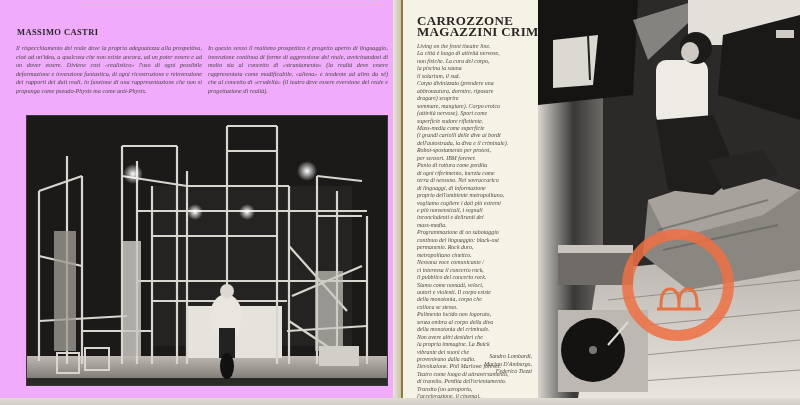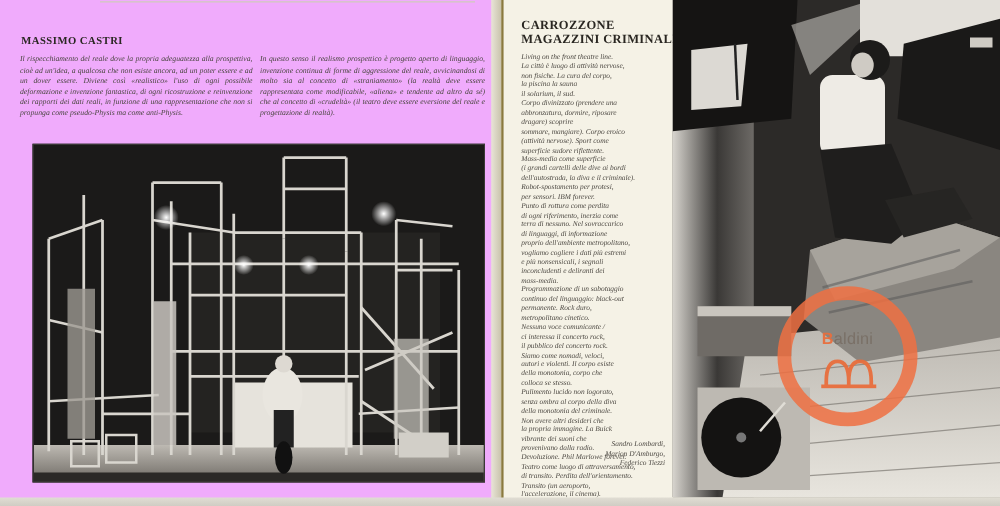--- a/index.html
+++ b/index.html
@@ -18,21 +18,21 @@
 
     .stage-photo { position: absolute; left: 26px; top: 115px; width: 362px; height: 271px; background: #1a1918; border: 1px solid #3a3836; overflow: hidden; }
     .stage-photo svg { position: absolute; left: 0; top: 0; }
 
     
     .gutter-shadow { position: absolute; left: 393px; top: 0; width: 8px; height: 405px; background: linear-gradient(to right, #e8e4d6, #c9c3ad); }
     .gutter-line { position: absolute; left: 401px; top: 0; width: 2px; height: 405px; background: #8a7a3e; }
 
     
     .page-right { position: absolute; left: 403px; top: 0; width: 397px; height: 400px; background: #f5f2e6; }
-    .group-title { position: absolute; left: 14px; top: 16px; font-size: 10px; font-weight: bold; line-height: 10.5px; color: #2a2722; letter-spacing: 0.3px; }
+    .group-title { position: absolute; left: 14px; top: 16px; font-size: 13px; font-weight: bold; line-height: 10.5px; color: #2a2722; letter-spacing: 0.3px; }
     .poem { position: absolute; left: 14px; top: 43px; width: 120px; font-style: italic; font-size: 5.9px; line-height: 7.45px; color: #4d4943; }
     .poem div { white-space: nowrap; }
     .credits { position: absolute; right: 268px; top: 353px; font-style: italic; font-size: 5.9px; line-height: 7.6px; color: #4d4943; text-align: right; }
     .credits div { white-space: nowrap; }
 
     .room-photo { position: absolute; left: 135px; top: 0; width: 262px; height: 398px; background: #c8c4bb; overflow: hidden; }
     .room-photo svg { position: absolute; left: 0; top: 0; }
 
     .bottom-band { position: absolute; left: 0; top: 398px; width: 800px; height: 7px; background: linear-gradient(#e0ddd3, #cfccc3); }
 
@@ -254,20 +254,19 @@
         <rect x="20" y="245" width="75" height="8" fill="#c9c5be"></rect>
         <rect x="20" y="310" width="90" height="82" fill="#bdb9b2"></rect>
         <circle cx="55" cy="350" r="32" fill="#141312"></circle>
         <circle cx="55" cy="350" r="4" fill="#777"></circle>
         <line x1="90" y1="322" x2="70" y2="345" stroke="#e0ddd6" stroke-width="2"></line>
       </svg>
     </div>
   </div>
 
   <div class="stamp">
-    <div class="stamp-name"><span class="b">B</span><span>aldini</span></div>
     <svg class="stamp-b" width="48" height="26" viewBox="0 0 48 26">
       <path d="M2 24 H46 M6 24 V20 Q6 4 15 4 Q24 4 24 20 V24 M24 20 Q24 4 33 4 Q42 4 42 20 V24" fill="none" stroke="rgba(232,110,60,0.95)" stroke-width="3"></path>
     </svg>
   </div>
 
   <div class="bottom-band"></div>
 </div>
 
 </body></html>

